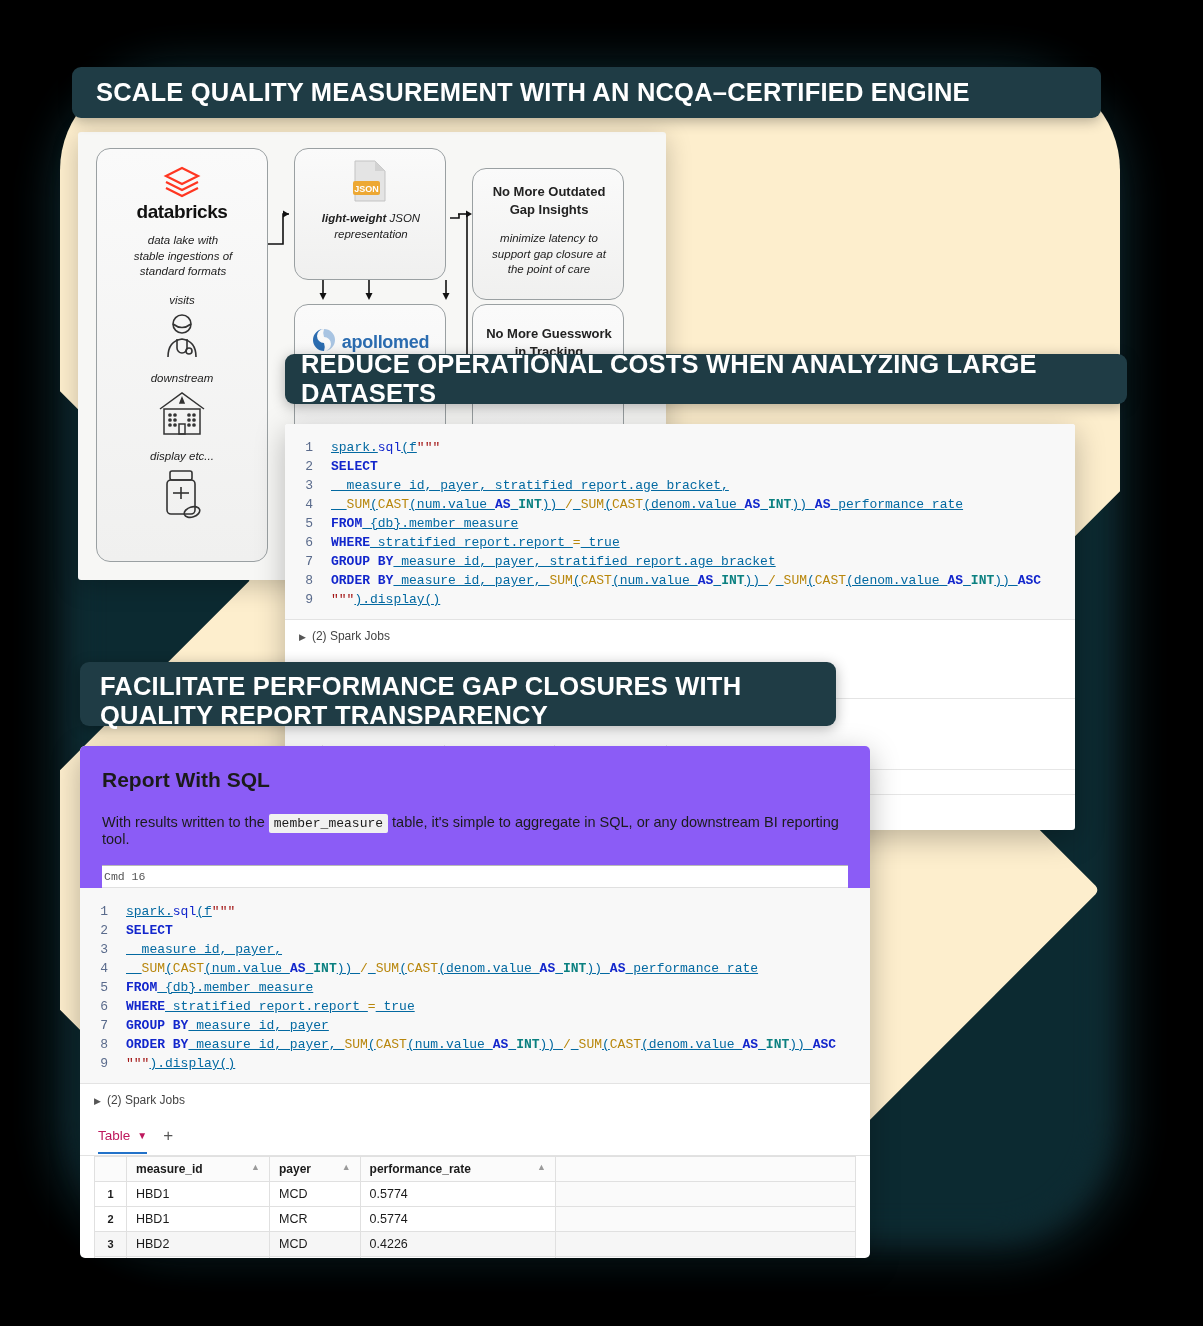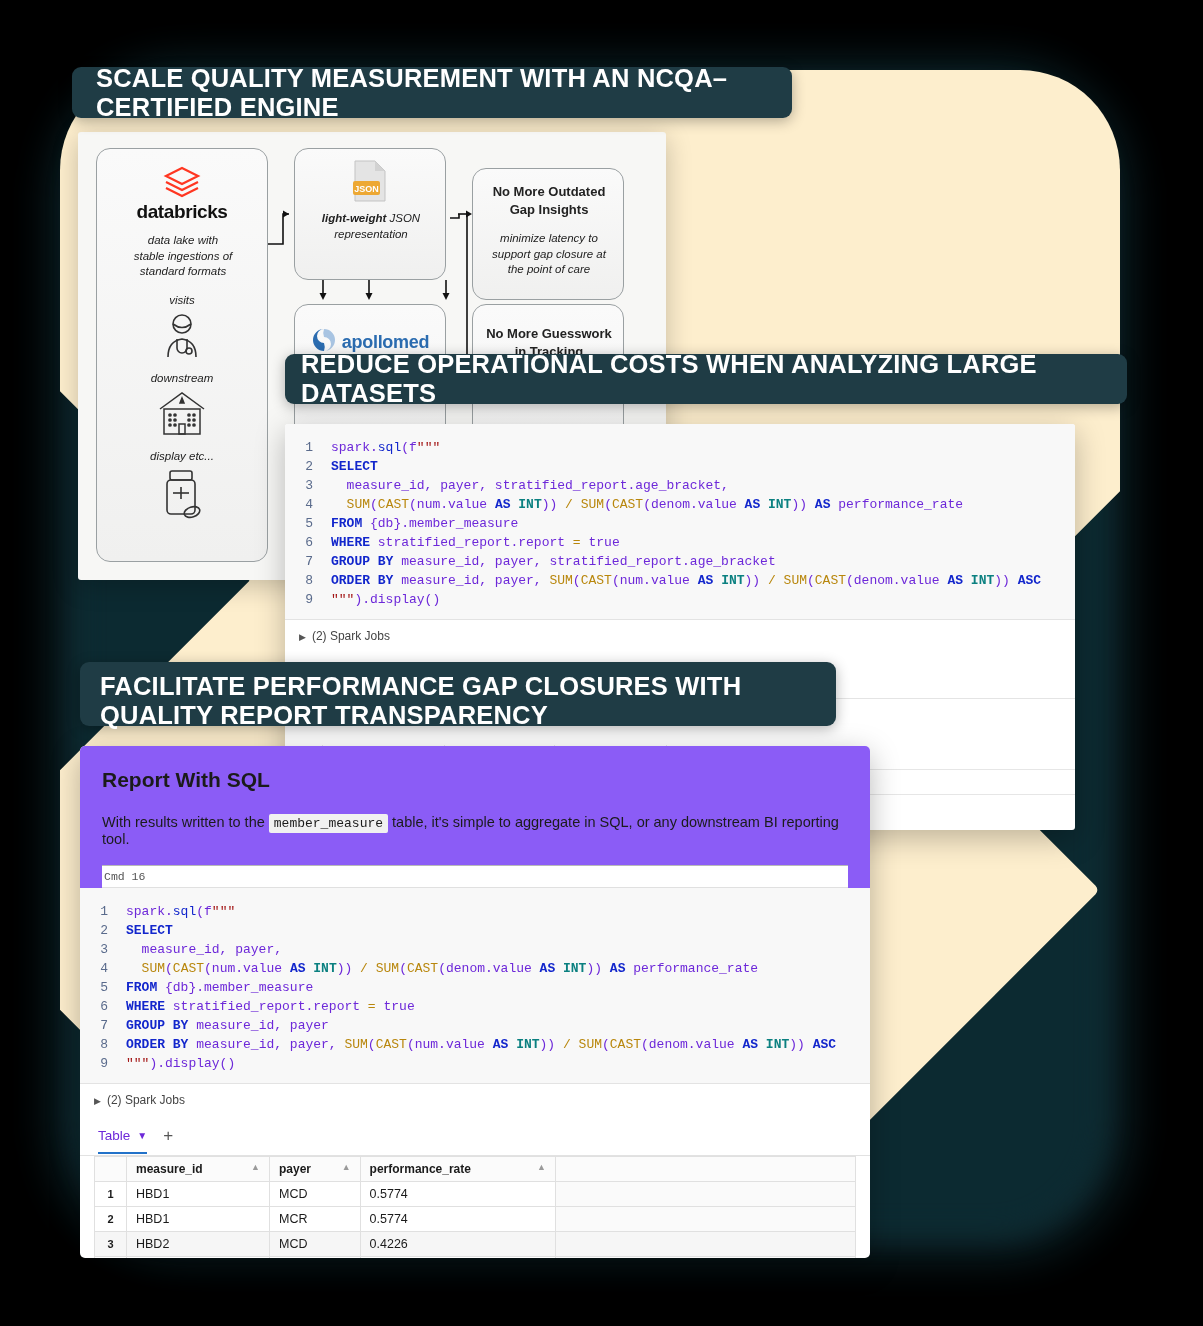--- a/index.html
+++ b/index.html
@@ -69,21 +69,21 @@
   .banner {
     position: absolute;
     background: #1f3c45;
     border-radius: 9px;
     color: #fff;
     font-weight: bold;
     letter-spacing: .2px;
     display: flex; align-items: center;
     box-shadow: 0 3px 14px rgba(0,0,0,.3);
   }
-  #banner-1 { left: 72px; top: 67px; width: 720px; height: 51px; padding: 0 24px; font-size: 25.5px; }
+  #banner-1 { left: 72px; top: 67px; width: 1029px; height: 51px; padding: 0 24px; font-size: 25.5px; }
   #banner-2 { left: 285px; top: 354px; width: 842px; height: 50px; padding: 0 16px; font-size: 25.5px; }
   #banner-3 {
     left: 80px; top: 662px; width: 756px; height: 64px; padding: 10px 20px;
     font-size: 25.5px; line-height: 1.13; display: block;
   }
 
   
   #nb-top {
     left: 285px; top: 424px; width: 790px; height: 406px;
     background: #fff; border-radius: 3px;
@@ -93,21 +93,21 @@
   #nb-bottom {
     left: 80px; top: 746px; width: 790px; height: 512px;
     background: #fff; border-radius: 5px;
     box-shadow: 0 8px 30px rgba(0,0,0,.28);
     overflow: hidden;
   }
 
   .code-area { background: #f8f8f8; padding: 10px 0 10px 0; }
   .code-line { display: flex; font-family: "Liberation Mono", monospace; font-size: 13px; line-height: 19px; white-space: pre; }
   .ln { width: 46px; text-align: right; padding-right: 18px; color: #5a6b8c; flex: none; }
-  .code-txt { color: #6d28d9; }
+  .code-txt { color: #0369a1; text-decoration: underline; }
   .kw  { color: #1226cc; font-weight: bold; }
   .fn  { color: #1226cc; }
   .agg { color: #b8860b; }
   .typ { color: #0b8080; font-weight: bold; }
   .op  { color: #b8860b; }
   .str { color: #a31515; }
 
   .spark-jobs {
     border-top: 1px solid #e3e3e3;
     padding: 9px 14px;
@@ -134,21 +134,21 @@
   }
 
   
   .tbl-tabs {
     display: flex; align-items: center; gap: 16px;
     padding: 10px 18px 0 18px; background: #fff;
     border-bottom: 1px solid #e2e2e2;
   }
   .tbl-tab {
     display:flex; align-items:center; gap:7px;
-    color: #6d28d9; font-size: 13.5px;
+    color: #be185d; font-size: 13.5px;
     padding-bottom: 9px; border-bottom: 2px solid #2272c9;
   }
   .tbl-tab .chev { font-size: 10px; }
   .tbl-plus { color: #555; font-size: 17px; padding-bottom: 9px; }
 
   table.res { border-collapse: collapse; font-size: 12.5px; width: 762px; }
   table.res th, table.res td { border: 1px solid #e0e0e0; padding: 5px 9px; text-align: left; color: #1b1b1b; }
   table.res th { background: #fbfbfb; font-weight: bold; font-size: 12px; }
   table.res th.idx, table.res td.idx { width: 32px; text-align: center; font-weight: bold; font-size: 11px; }
   table.res td.idx { background: #fff; color: #1b1b1b; }

